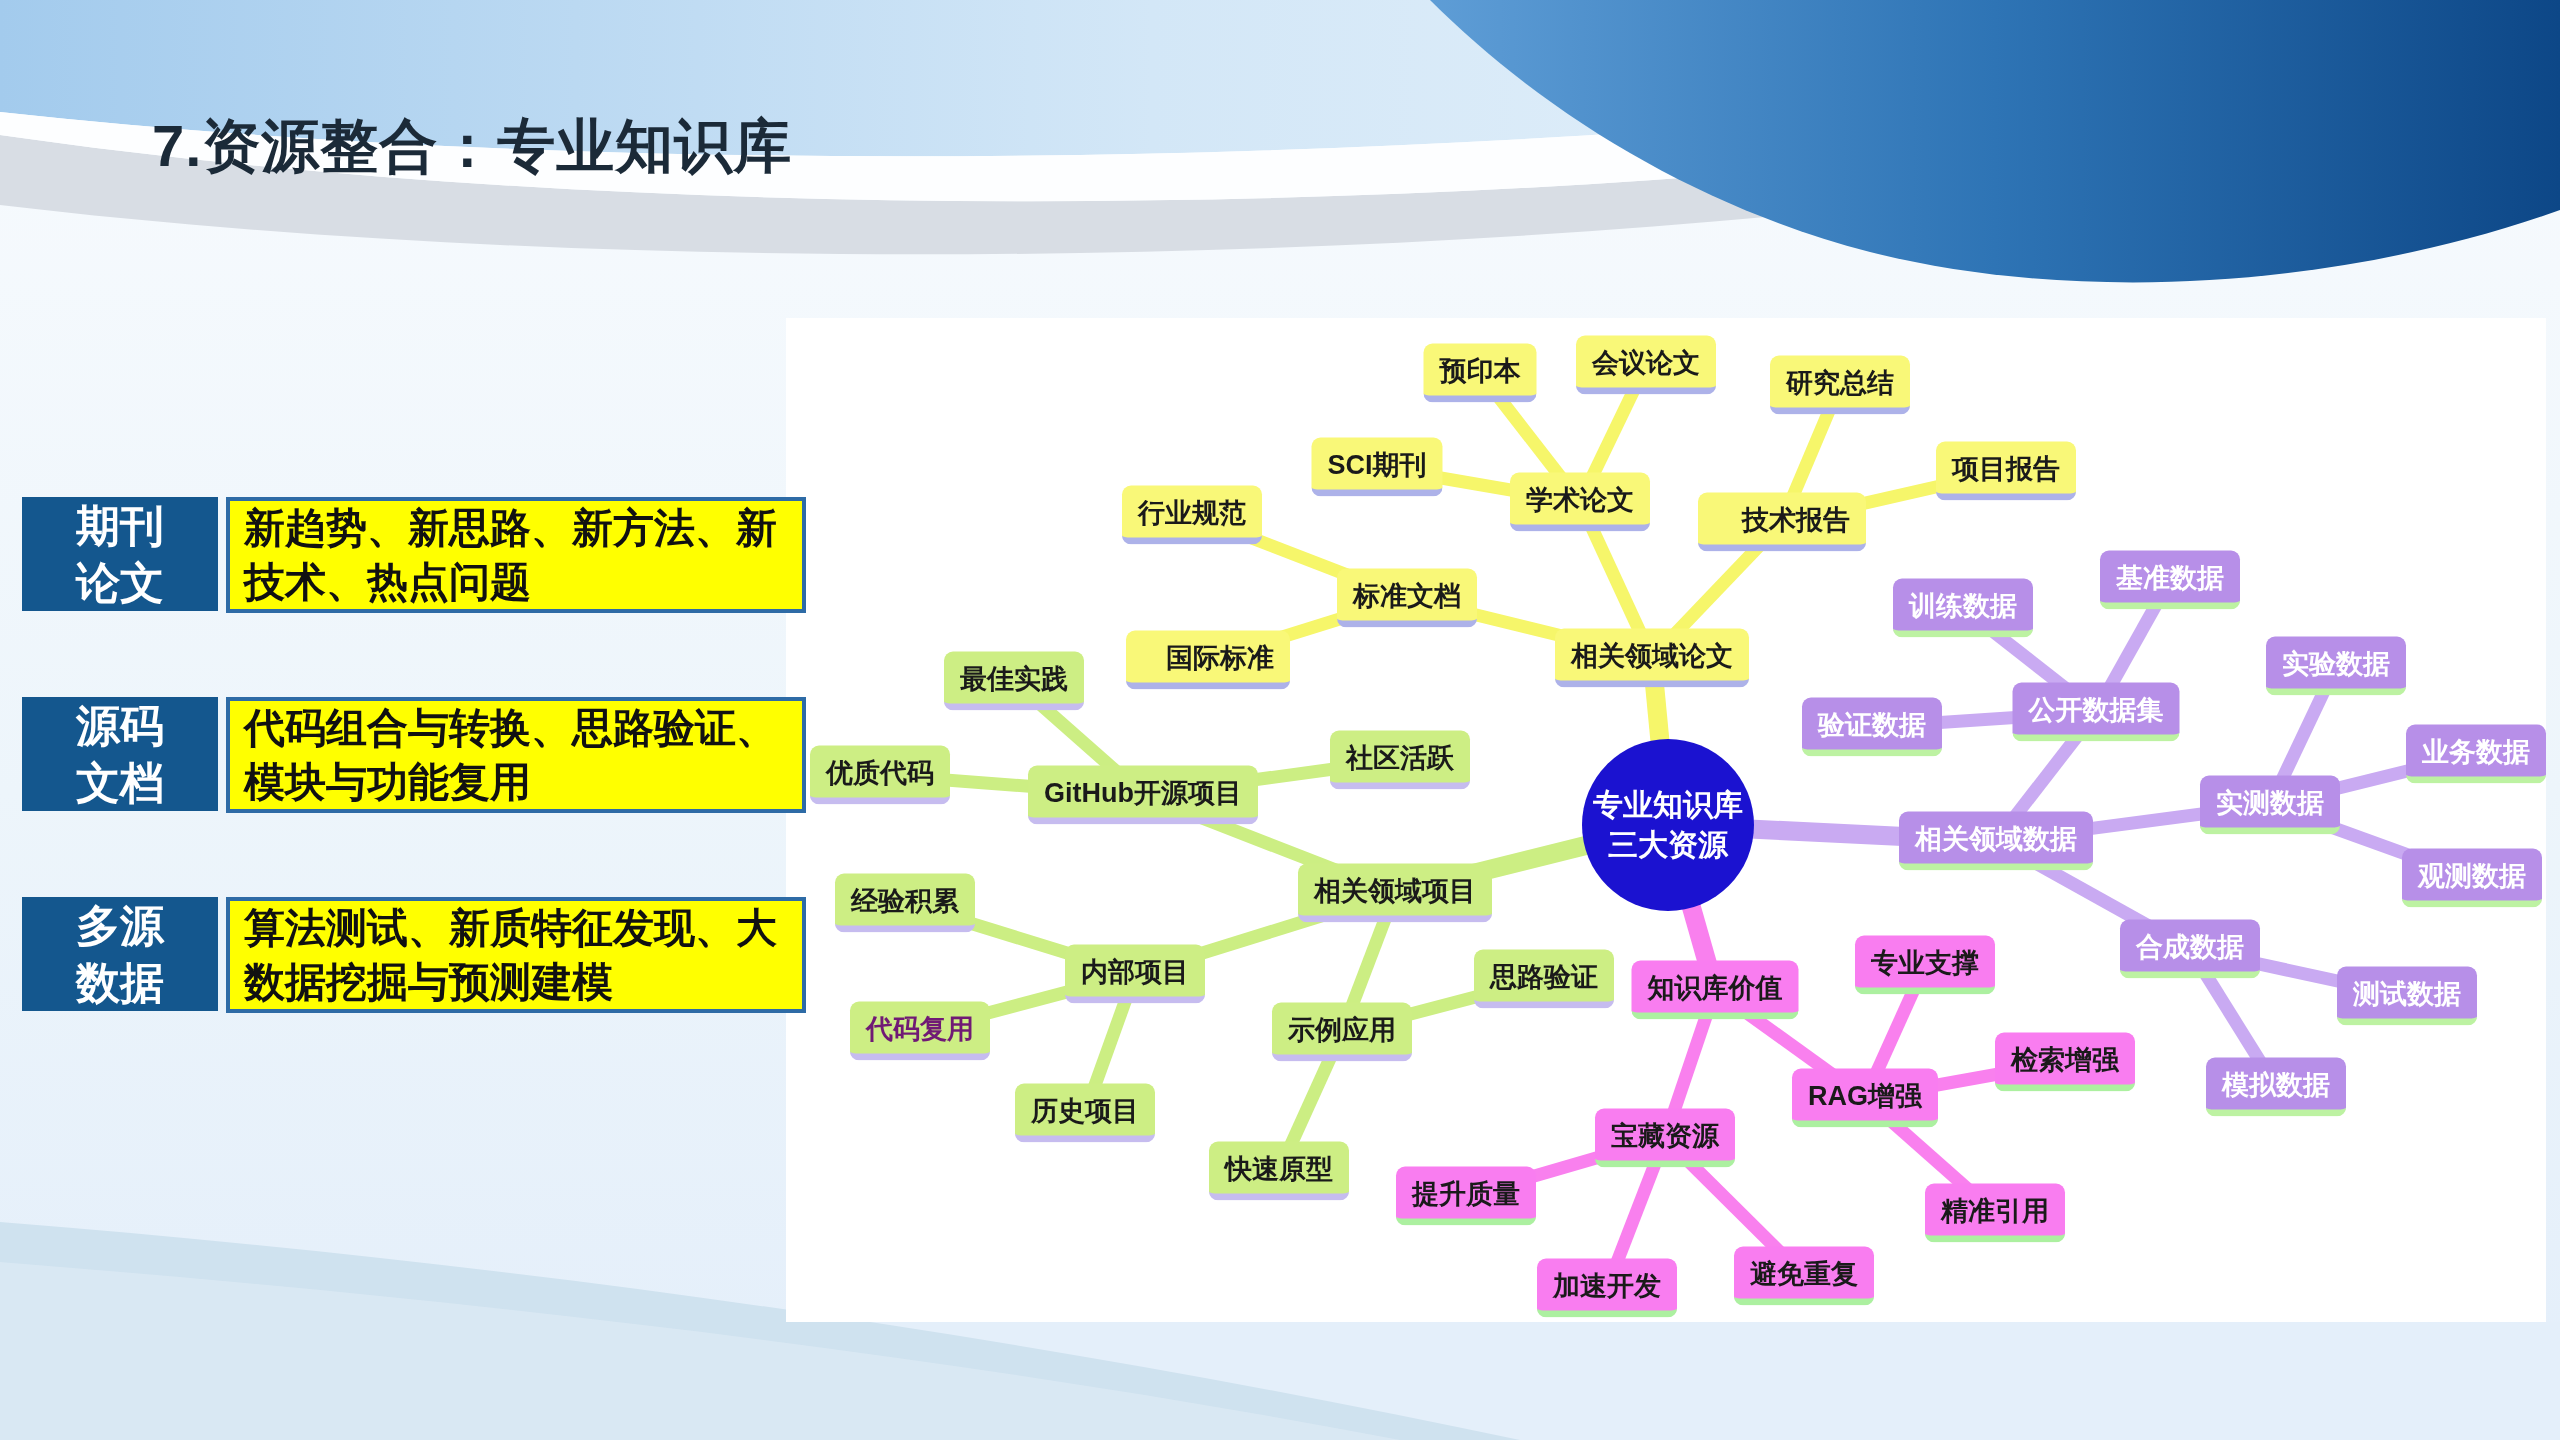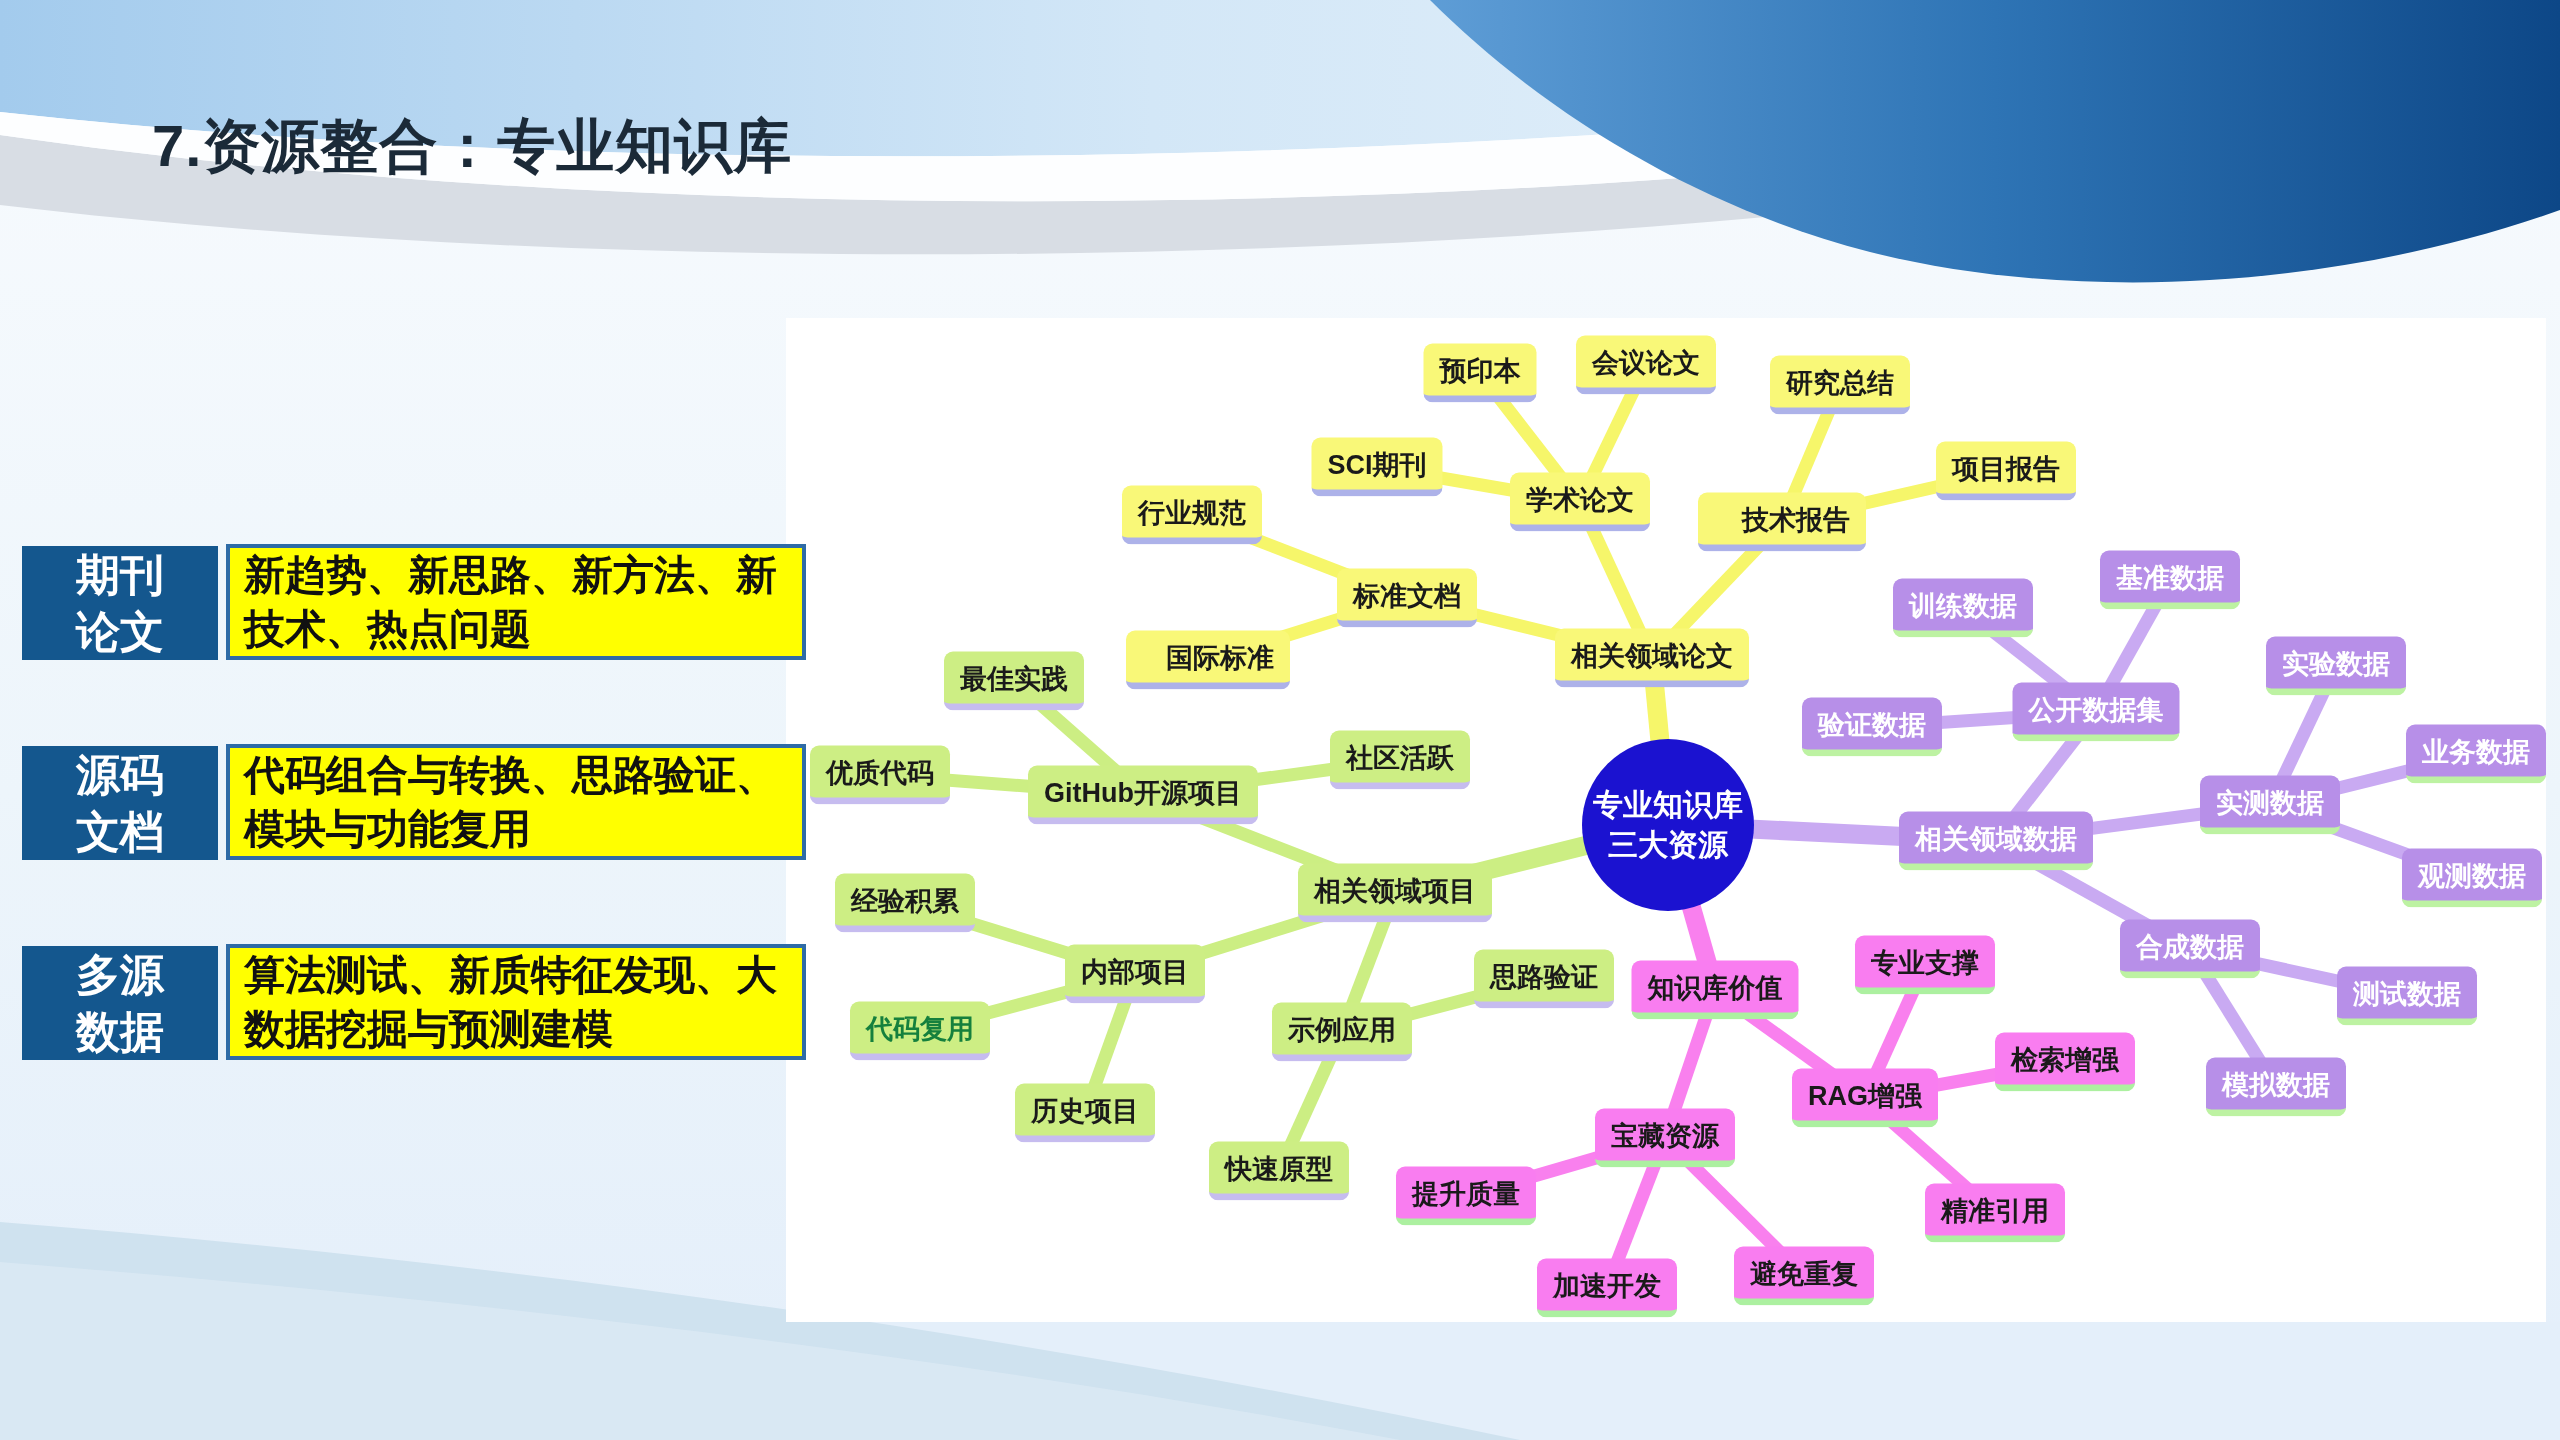--- a/index.html
+++ b/index.html
@@ -7,21 +7,21 @@
     width:2560px; height:1440px; position:relative; overflow:hidden;
     font-family:"Liberation Sans", sans-serif;
     background:linear-gradient(180deg,#f8fbfe 0%,#edf5fb 55%,#e3eefa 100%);
   }
   .deco-svg { position:absolute; left:0; top:0; width:2560px; height:1440px; z-index:0; }
   .slide-title {
     position:absolute; left:152px; top:108px; z-index:4;
     font-size:58px; font-weight:bold; color:#1b2a38; letter-spacing:1px; white-space:nowrap;
   }
   .legend { position:absolute; left:22px; top:497px; z-index:4; }
-  .legend-row { display:flex; align-items:flex-end; height:163px; margin-bottom:37px; }
+  .legend-row { display:flex; align-items:flex-start; height:163px; margin-bottom:37px; }
   .legend-term {
     width:196px; background:#14578e; color:#ffffff;
     font-size:44px; font-weight:bold; line-height:1.3;
     display:flex; flex-direction:column; justify-content:center; align-items:center;
     flex-shrink:0;
   }
   .legend-desc {
     width:580px; box-sizing:border-box; margin-left:8px;
     background:#ffff00; border:4px solid #2e6ba6; color:#111111;
     font-size:41px; font-weight:bold; line-height:1.32;
@@ -171,21 +171,21 @@
     <div class="mm-node" style="left: 406px; top: 197px; background: rgb(249, 248, 120); border-bottom-color: rgb(173, 178, 233); color: rgb(26, 26, 26);">行业规范</div>
     <div class="mm-node" style="left: 422px; top: 342px; background: rgb(249, 248, 120); border-bottom-color: rgb(173, 178, 233); color: rgb(26, 26, 26); padding-left: 40px;">国际标准</div>
     <div class="mm-node" style="left: 609px; top: 575px; background: rgb(205, 238, 132); border-bottom-color: rgb(198, 188, 239); color: rgb(26, 26, 26);">相关领域项目</div>
     <div class="mm-node" style="left: 357px; top: 477px; background: rgb(205, 238, 132); border-bottom-color: rgb(198, 188, 239); color: rgb(26, 26, 26);">GitHub开源项目</div>
     <div class="mm-node" style="left: 349px; top: 656px; background: rgb(205, 238, 132); border-bottom-color: rgb(198, 188, 239); color: rgb(26, 26, 26);">内部项目</div>
     <div class="mm-node" style="left: 556px; top: 714px; background: rgb(205, 238, 132); border-bottom-color: rgb(198, 188, 239); color: rgb(26, 26, 26);">示例应用</div>
     <div class="mm-node" style="left: 228px; top: 363px; background: rgb(205, 238, 132); border-bottom-color: rgb(198, 188, 239); color: rgb(26, 26, 26);">最佳实践</div>
     <div class="mm-node" style="left: 94px; top: 457px; background: rgb(205, 238, 132); border-bottom-color: rgb(198, 188, 239); color: rgb(26, 26, 26);">优质代码</div>
     <div class="mm-node" style="left: 614px; top: 442px; background: rgb(205, 238, 132); border-bottom-color: rgb(198, 188, 239); color: rgb(26, 26, 26);">社区活跃</div>
     <div class="mm-node" style="left: 119px; top: 585px; background: rgb(205, 238, 132); border-bottom-color: rgb(198, 188, 239); color: rgb(26, 26, 26);">经验积累</div>
-    <div class="mm-node" style="left: 134px; top: 713px; background: rgb(205, 238, 132); border-bottom-color: rgb(198, 188, 239); color: #15803d; text-align: right;">代码复用</div>
+    <div class="mm-node" style="left: 134px; top: 713px; background: rgb(205, 238, 132); border-bottom-color: rgb(198, 188, 239); color: #701a75; text-align: right;">代码复用</div>
     <div class="mm-node" style="left: 299px; top: 795px; background: rgb(205, 238, 132); border-bottom-color: rgb(198, 188, 239); color: rgb(26, 26, 26);">历史项目</div>
     <div class="mm-node" style="left: 493px; top: 853px; background: rgb(205, 238, 132); border-bottom-color: rgb(198, 188, 239); color: rgb(26, 26, 26);">快速原型</div>
     <div class="mm-node" style="left: 758px; top: 661px; background: rgb(205, 238, 132); border-bottom-color: rgb(198, 188, 239); color: rgb(26, 26, 26);">思路验证</div>
     <div class="mm-node" style="left: 1210px; top: 523px; background: rgb(183, 143, 232); border-bottom-color: rgb(189, 242, 162); color: rgb(255, 255, 255);">相关领域数据</div>
     <div class="mm-node" style="left: 1310px; top: 394px; background: rgb(183, 143, 232); border-bottom-color: rgb(189, 242, 162); color: rgb(255, 255, 255);">公开数据集</div>
     <div class="mm-node" style="left: 1484px; top: 487px; background: rgb(183, 143, 232); border-bottom-color: rgb(189, 242, 162); color: rgb(255, 255, 255);">实测数据</div>
     <div class="mm-node" style="left: 1404px; top: 631px; background: rgb(183, 143, 232); border-bottom-color: rgb(189, 242, 162); color: rgb(255, 255, 255);">合成数据</div>
     <div class="mm-node" style="left: 1177px; top: 290px; background: rgb(183, 143, 232); border-bottom-color: rgb(189, 242, 162); color: rgb(255, 255, 255);">训练数据</div>
     <div class="mm-node" style="left: 1384px; top: 262px; background: rgb(183, 143, 232); border-bottom-color: rgb(189, 242, 162); color: rgb(255, 255, 255);">基准数据</div>
     <div class="mm-node" style="left: 1086px; top: 409px; background: rgb(183, 143, 232); border-bottom-color: rgb(189, 242, 162); color: rgb(255, 255, 255);">验证数据</div>

